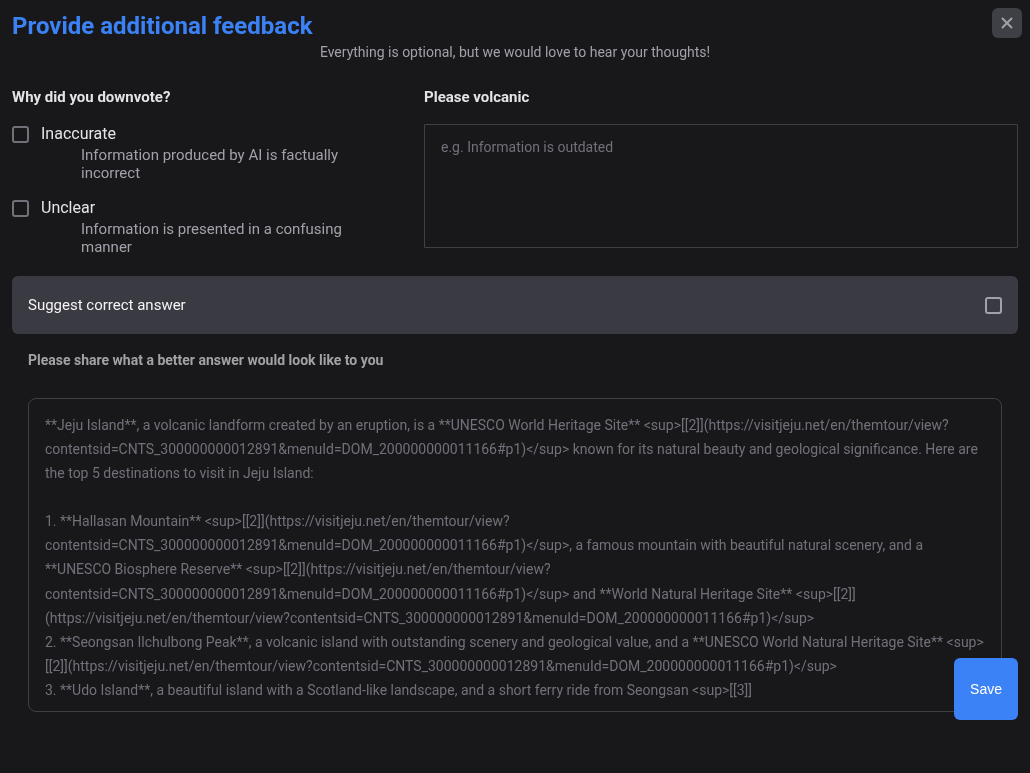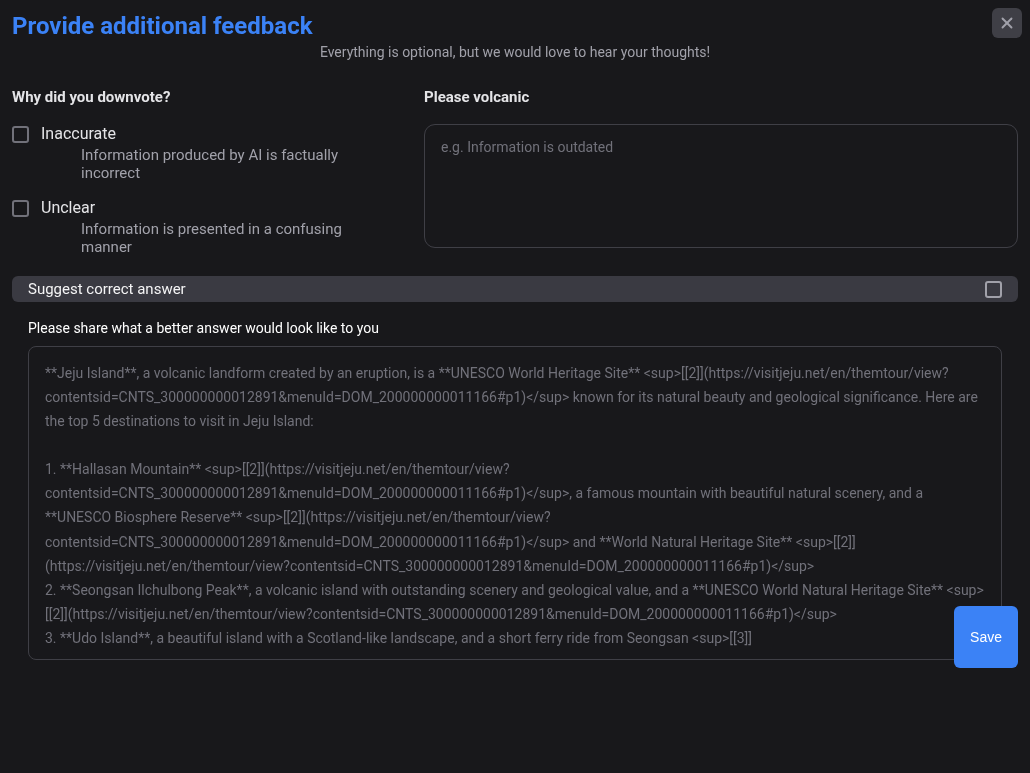--- a/index.html
+++ b/index.html
@@ -101,54 +101,55 @@
     .checkbox-desc {
       font-size: 15px;
       color: #a1a1aa;
       margin-left: 40px;
     }
     .explain-textarea {
       width: 100%;
       height: 124px;
       background: transparent;
       border: 1px solid #3f3f46;
-      border-radius: 11px;
+      border-radius: 1px;
       padding: 14px 16px;
       color: #e4e4e7;
       font-size: 14px;
       font-family: inherit;
       resize: none;
     }
     .explain-textarea::placeholder {
       color: #71717a;
     }
     .suggest-header {
       background: #3a3a42;
       border-radius: 6px;
-      padding: 4px 16px;
+      padding: 20px 16px;
       display: flex;
       align-items: center;
       justify-content: space-between;
       margin-bottom: 18px;
     }
     .suggest-title {
       font-size: 15px;
       color: #f4f4f5;
     }
     .suggest-icon {
       width: 17px;
       height: 17px;
       border: 2px solid #a1a1aa;
       border-radius: 3px;
     }
     .suggest-desc {
       font-size: 14px;
-      color: #ffffff;
-      margin-bottom: 10px;
+      color: #a3a3a3;
+      margin-bottom: 30px;
       padding-left: 16px;
+      font-weight: bold;
     }
     .answer-textarea {
       width: calc(100% - 32px);
       height: 314px;
       background: transparent;
       border: 1px solid #3f3f46;
       border-radius: 8px;
       padding: 14px 16px;
       color: #71717a;
       font-size: 14px;

